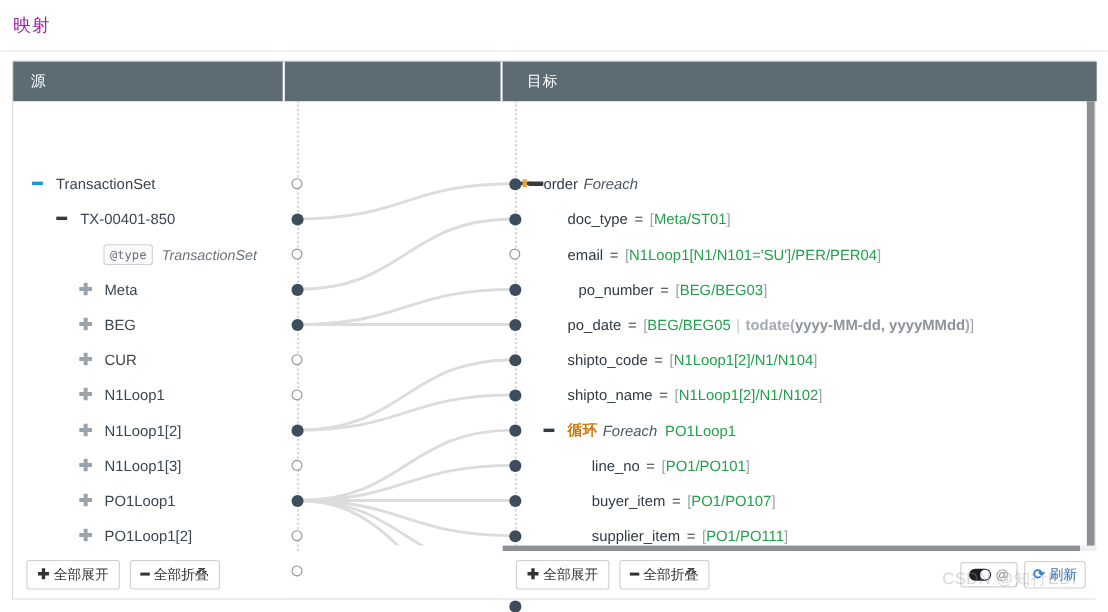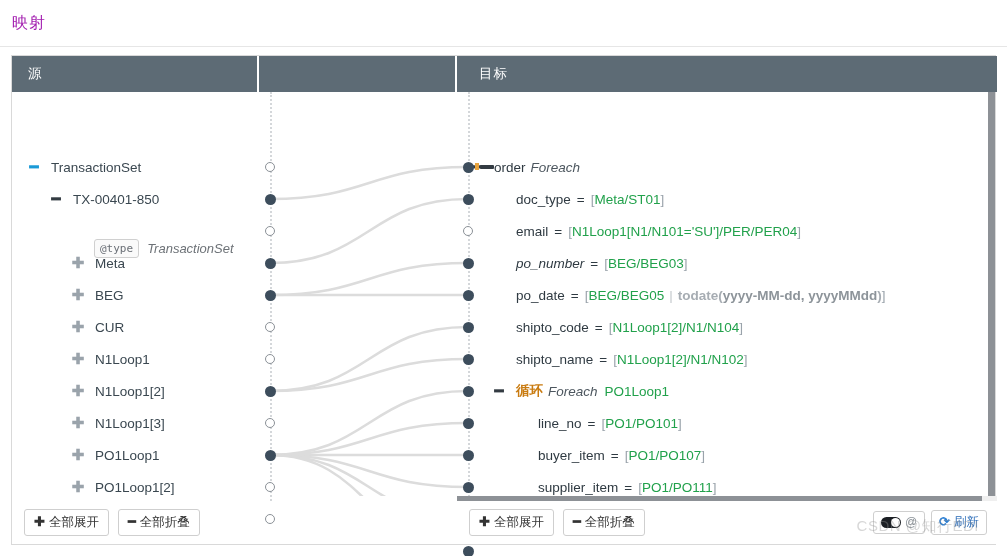--- a/index.html
+++ b/index.html
@@ -207,21 +207,21 @@
 
   <div class="pane pane-src" id="source-pane">
       <div class="row" style="top: 59px; padding-left: 14px;">
         <span class="tgl tgl-minus-blue">━</span>
         <span class="node-label" style="margin-left: 9px;">TransactionSet</span>
       </div>
       <div class="row" style="top: 91px; padding-left: 36px;">
         <span class="tgl tgl-minus-dark">━</span>
         <span class="node-label" style="margin-left: 9px;">TX-00401-850</span>
       </div>
-      <div class="row" style="top: 140px; padding-left: 58px;">
+      <div class="row" style="top: 123px; padding-left: 58px;">
         <span class="tgl tgl-none"></span>
         <span class="attr-chip" style="margin-left: 8px;">@type</span>
         <span class="attr-val">TransactionSet</span>
       </div>
       <div class="row" style="top: 155px; padding-left: 58px;">
         <span class="tgl tgl-plus-gray">✚</span>
         <span class="node-label" style="margin-left: 9px;">Meta</span>
       </div>
       <div class="row" style="top: 187px; padding-left: 58px;">
         <span class="tgl tgl-plus-gray">✚</span>
@@ -270,21 +270,21 @@
       <div class="row" style="top: 123px; padding-left: 34px;">
         <span class="tgl tgl-none"></span>
         <span class="t-name" style="margin-left: 9px;">email</span>
         <span class="t-eq">=</span>
         <span class="t-expr-open">[</span>
         <span class="t-expr">N1Loop1[N1/N101='SU']/PER/PER04</span>
         <span class="t-expr-open">]</span>
       </div>
       <div class="row" style="top: 155px; padding-left: 34px;">
         <span class="tgl tgl-none"></span>
-        <span class="t-name" style="margin-left: 9px; font-style: italic;">po_number</span>
+        <span class="t-name" style="margin-left: 19px;">po_number</span>
         <span class="t-eq">=</span>
         <span class="t-expr-open">[</span>
         <span class="t-expr">BEG/BEG03</span>
         <span class="t-expr-open">]</span>
       </div>
       <div class="row" style="top: 187px; padding-left: 34px;">
         <span class="tgl tgl-none"></span>
         <span class="t-name" style="margin-left: 9px;">po_date</span>
         <span class="t-eq">=</span>
         <span class="t-expr-open">[</span>

